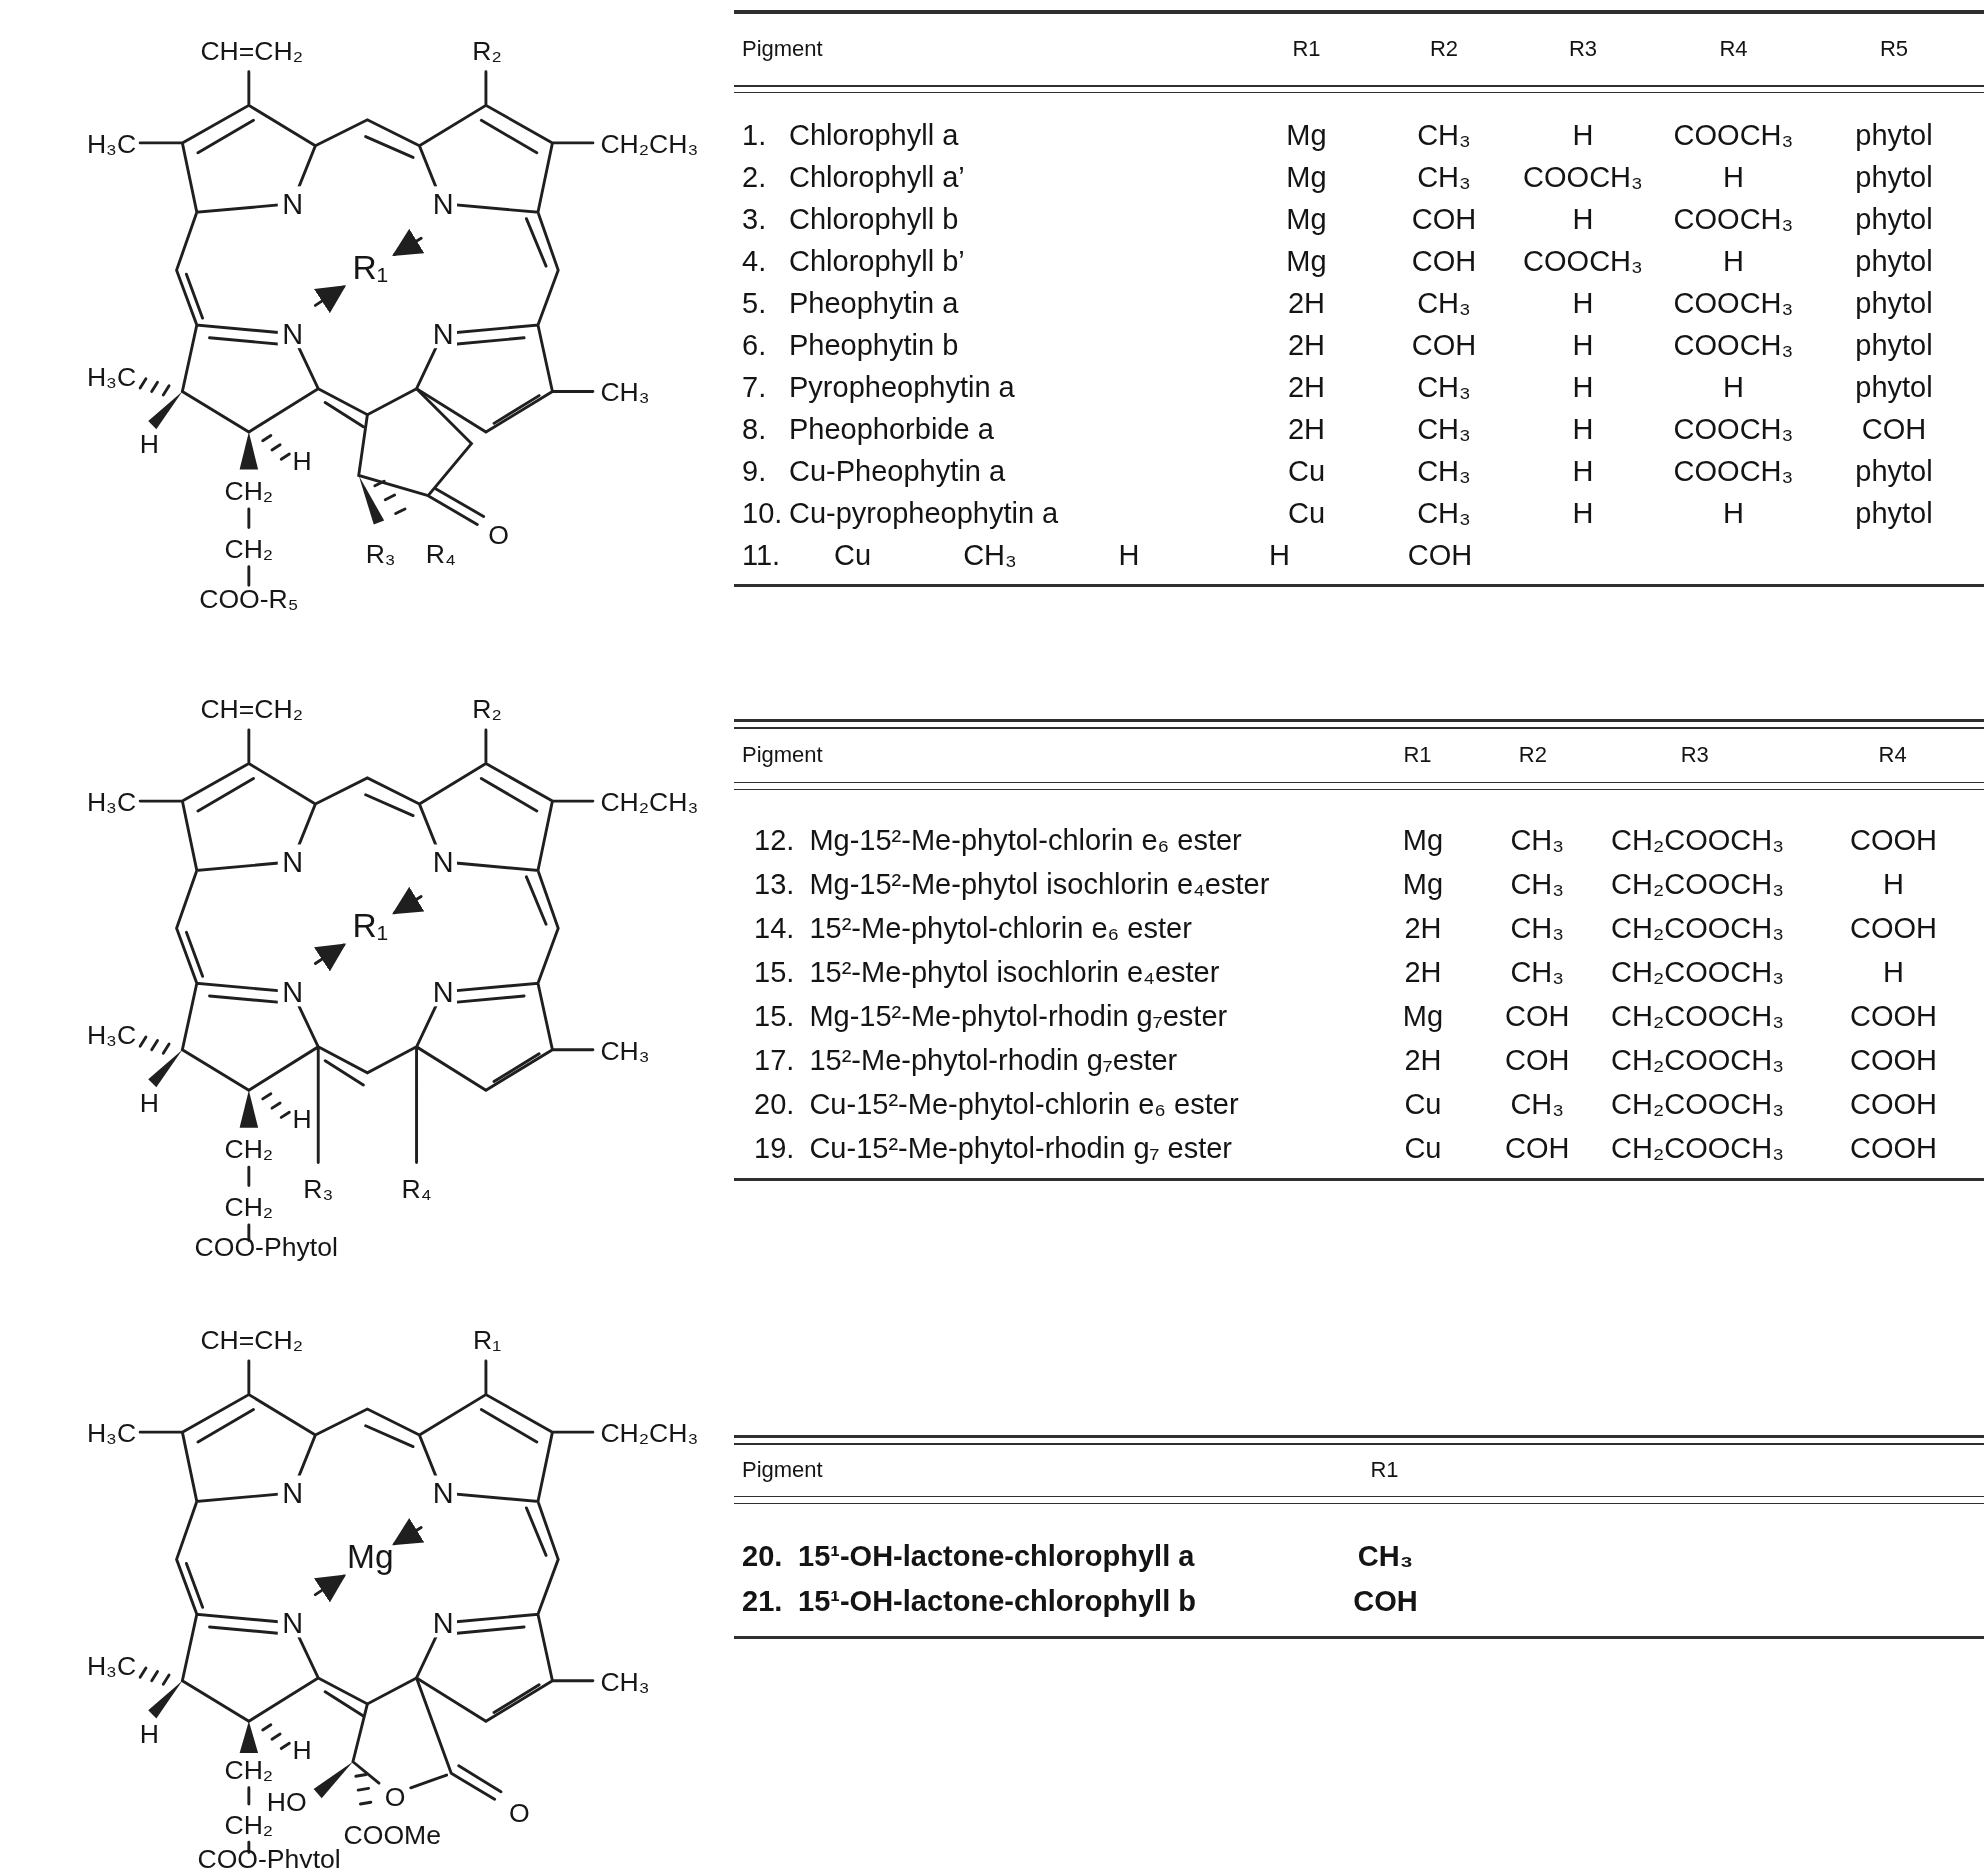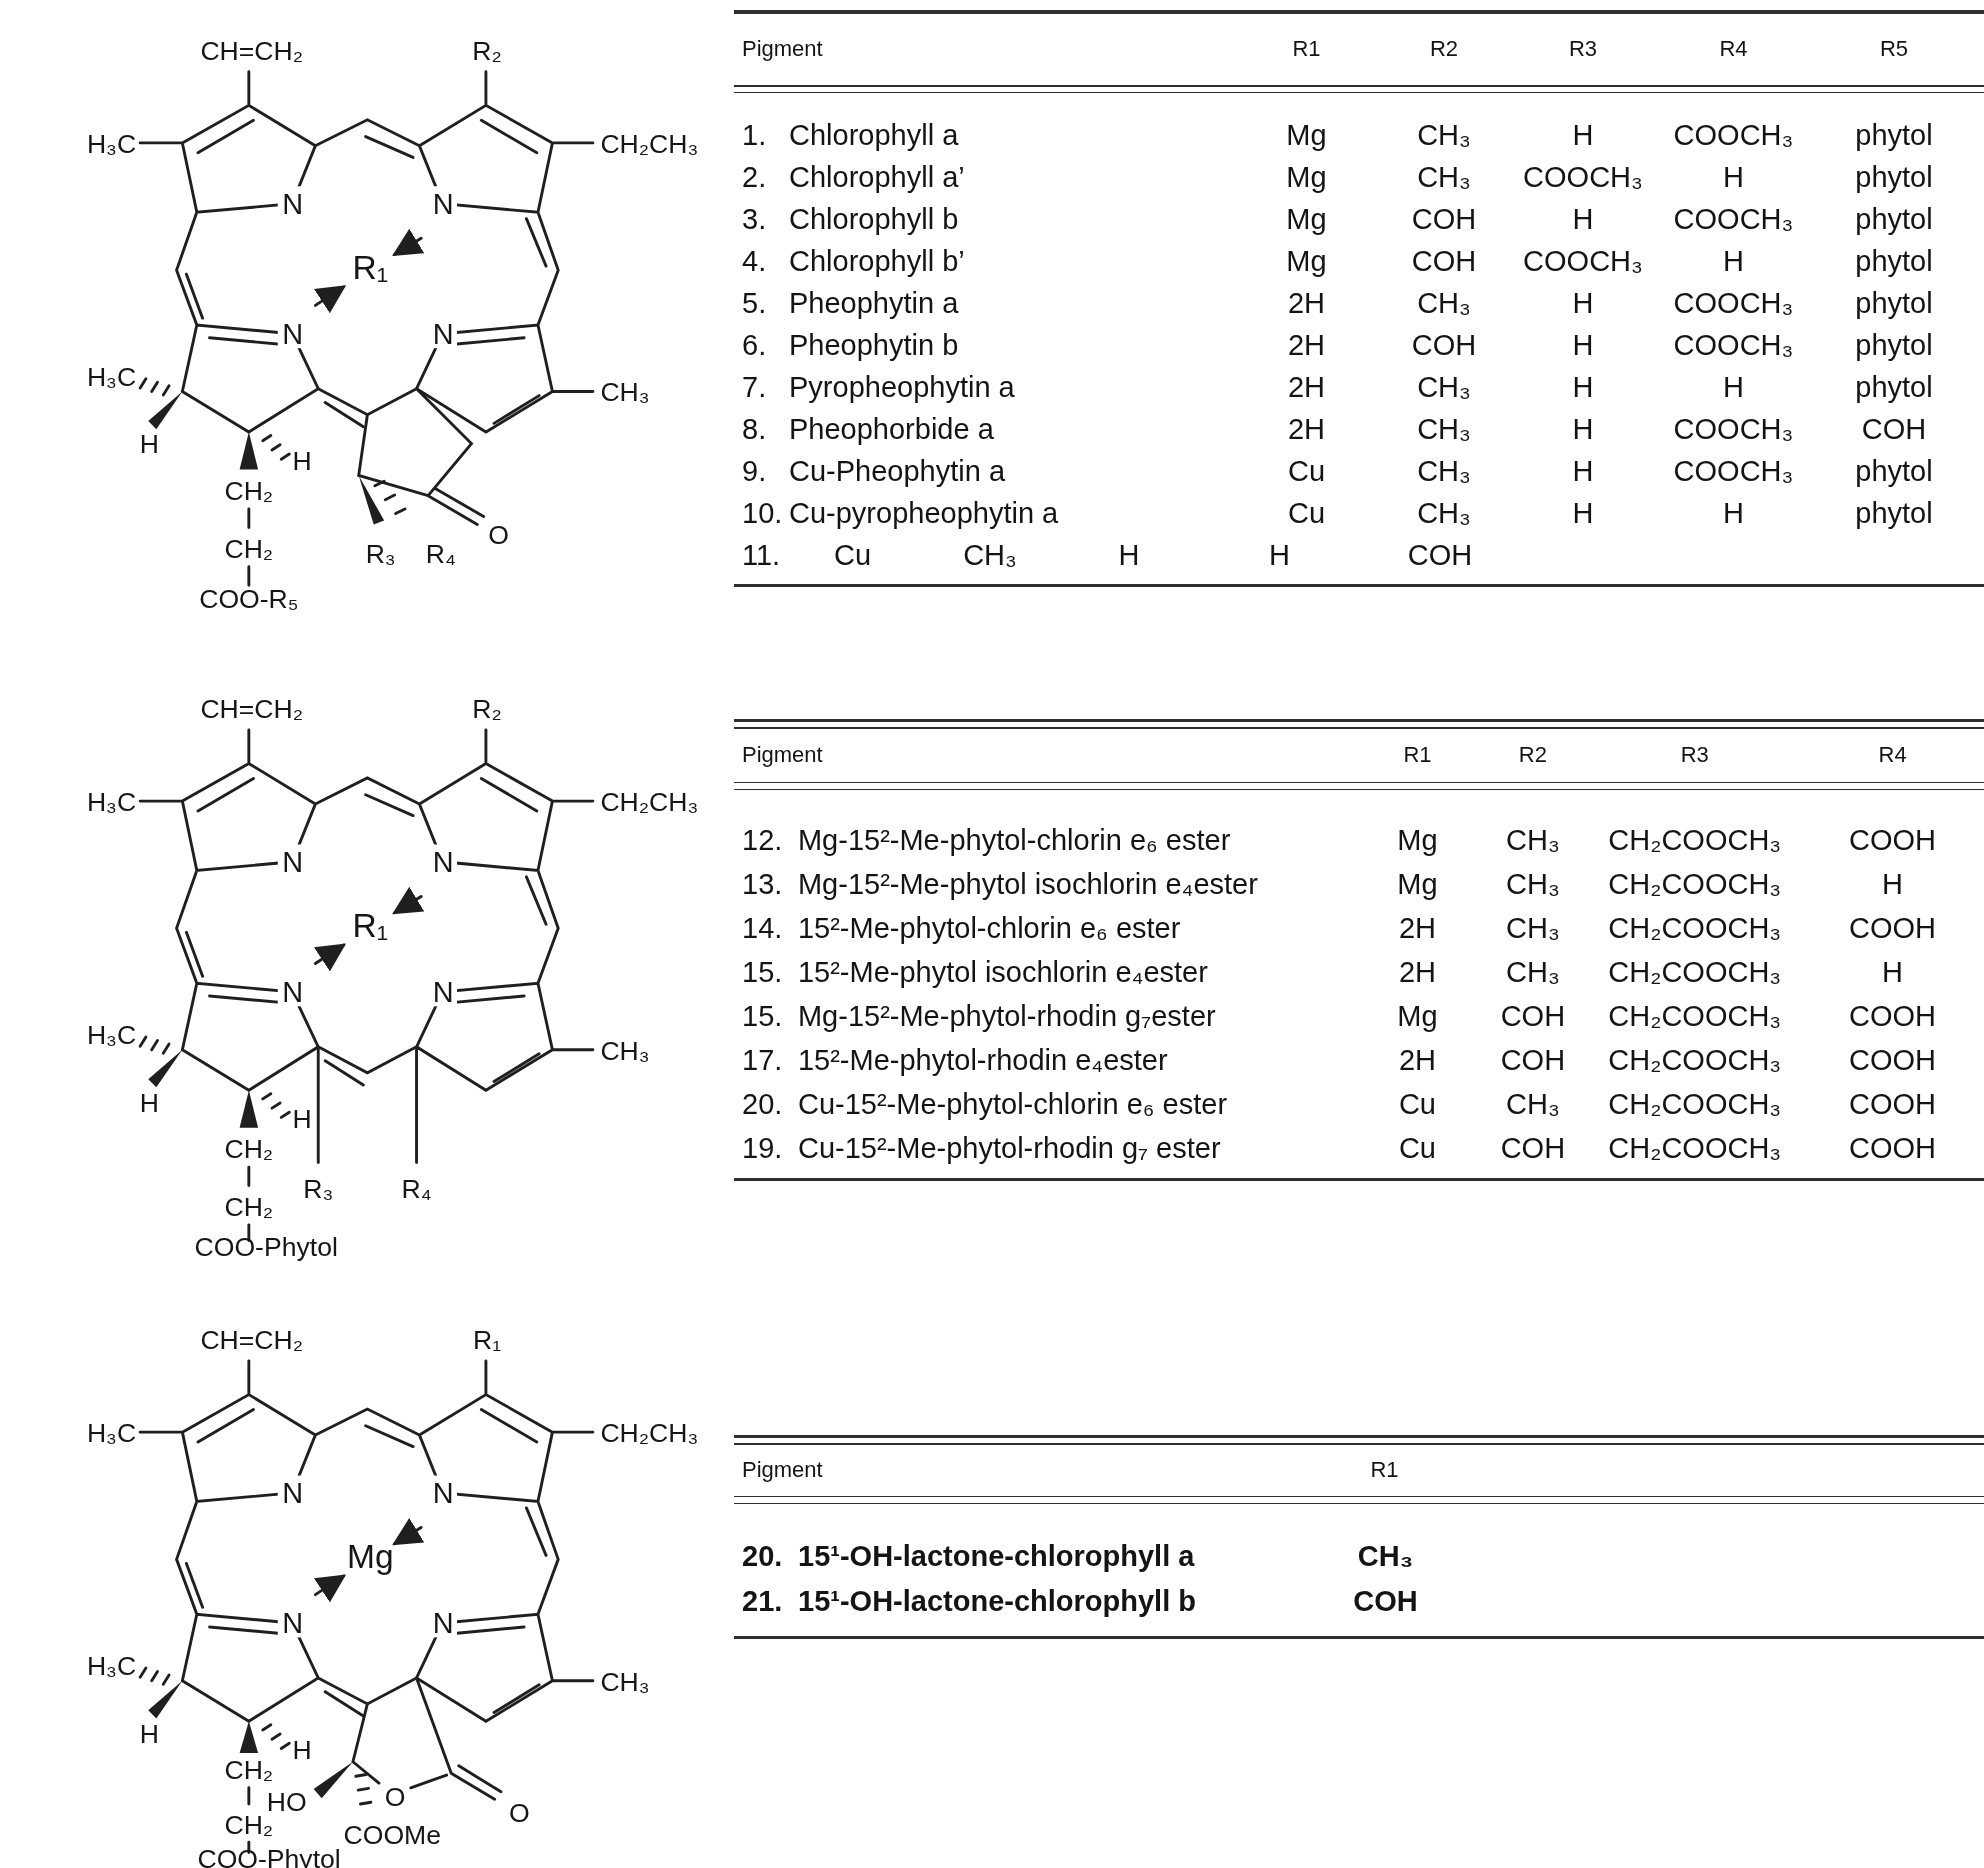--- a/index.html
+++ b/index.html
@@ -32,21 +32,21 @@
   .rows3{padding-top:30px;font-weight:bold;}
   .bot1{margin-top:8px;}
   .bot2{margin-top:8px;}
   .bot3{margin-top:11.6px;}
   .cc{text-align:center;}
   .hp1{width:509px;padding-left:8px;box-sizing:border-box;}
   .n1{width:55px;padding-left:8px;box-sizing:border-box;}
   .nm1{width:454px;}
   .c11{width:127px;}.c12{width:148px;}.c13{width:130px;}.c14{width:171px;}.c15{width:150px;}
   .hp2{width:625px;padding-left:8px;box-sizing:border-box;}
-  .n2{width:64px;padding-left:8px;box-sizing:border-box;}
+  .n2{width:64px;padding-left:8px;box-sizing:border-box;margin-left:12px;}
   .nm2{width:561px;}
   .c21{width:118px;}.c22{width:113px;}.c23{width:211px;}.c24{width:185px;}
   .hp3{width:584px;padding-left:8px;box-sizing:border-box;}
   .n3{width:64px;padding-left:8px;box-sizing:border-box;}
   .nm3{width:521px;}
   .c31{width:133px;}
 </style>
 </head>
 <body>
 
@@ -390,21 +390,21 @@
         <div class="trow">
         <span class="n2">15.</span>
         <span class="nm2">Mg-15²-Me-phytol-rhodin g₇ester</span>
         <span class="c21 cc">Mg</span>
         <span class="c22 cc">COH</span>
         <span class="c23 cc">CH₂COOCH₃</span>
         <span class="c24 cc">COOH</span>
       </div>
         <div class="trow">
         <span class="n2">17.</span>
-        <span class="nm2">15²-Me-phytol-rhodin e₄ester</span>
+        <span class="nm2">15²-Me-phytol-rhodin g₇ester</span>
         <span class="c21 cc">2H</span>
         <span class="c22 cc">COH</span>
         <span class="c23 cc">CH₂COOCH₃</span>
         <span class="c24 cc">COOH</span>
       </div>
         <div class="trow">
         <span class="n2">20.</span>
         <span class="nm2">Cu-15²-Me-phytol-chlorin e₆ ester</span>
         <span class="c21 cc">Cu</span>
         <span class="c22 cc">CH₃</span>

